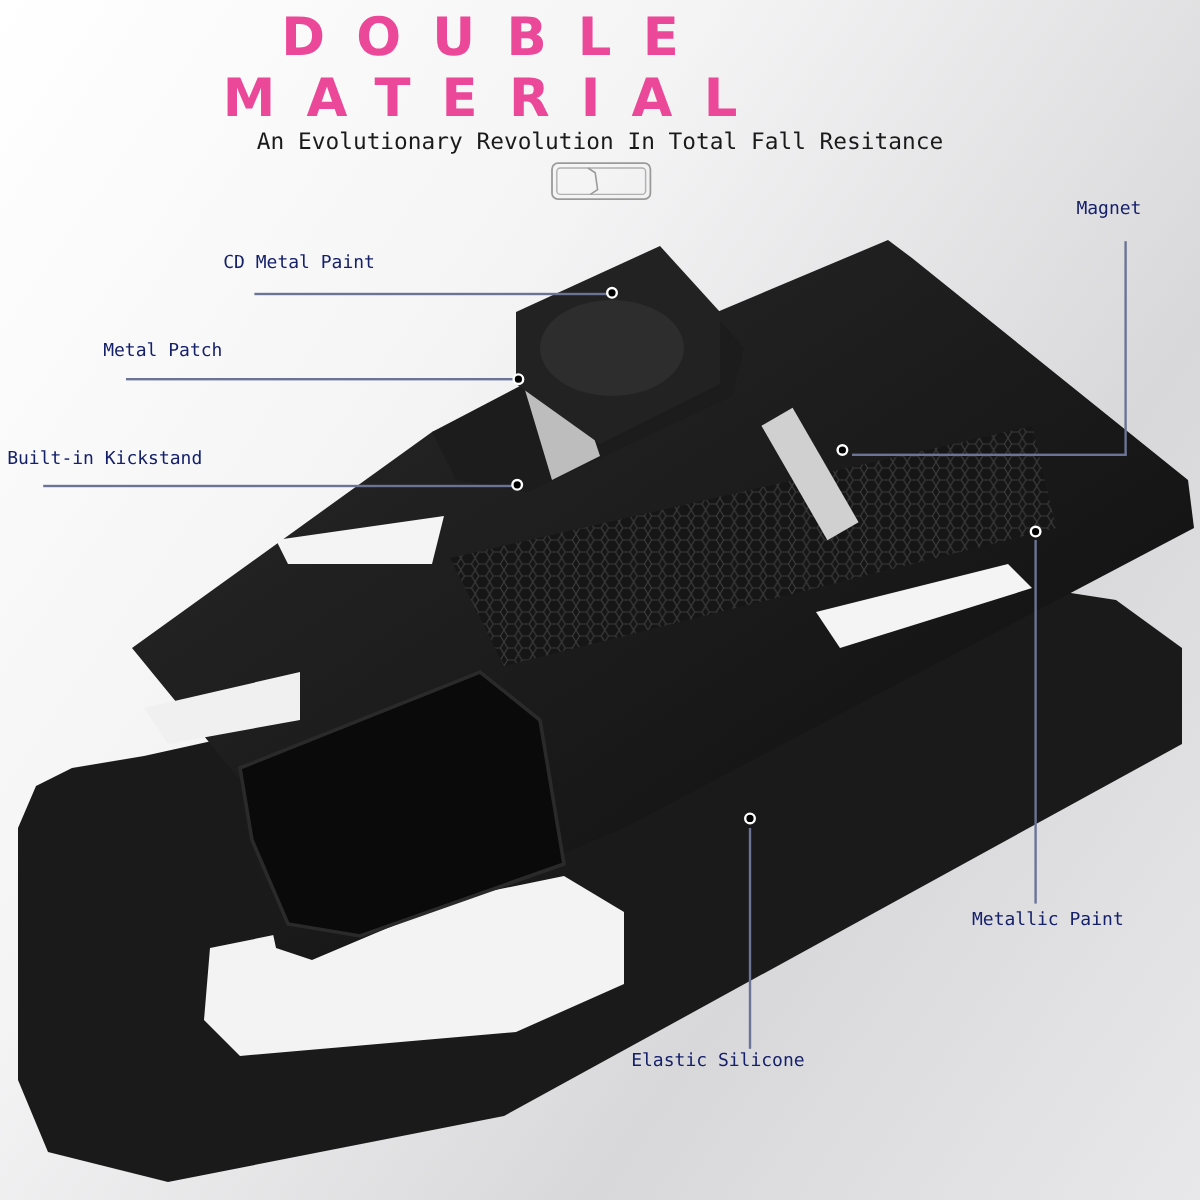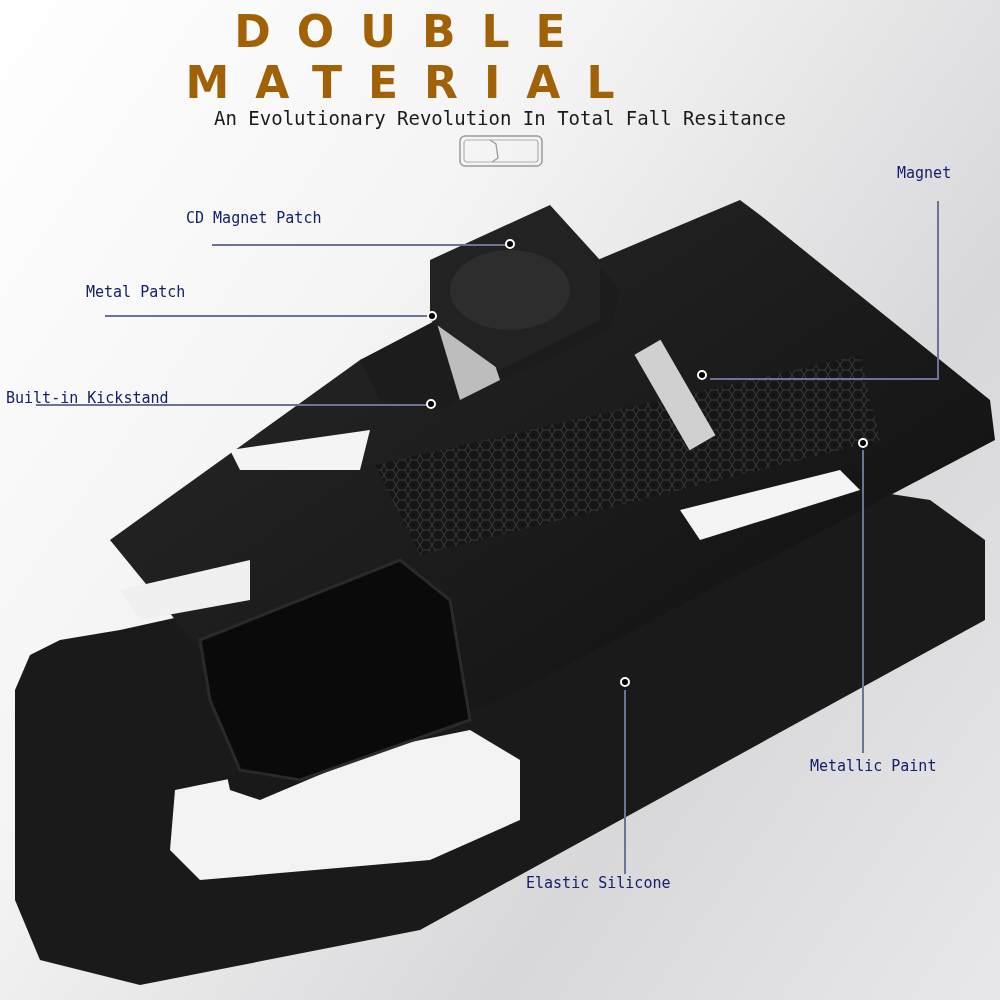--- a/index.html
+++ b/index.html
@@ -1,21 +1,21 @@
 <!DOCTYPE html>
 <html><head>
 <meta charset="utf-8">
 <style>
   html,body{margin:0;padding:0;}
   body{width:1000px;height:1000px;position:relative;overflow:hidden;
     background:linear-gradient(125deg,#ffffff 0%,#f4f4f5 35%,#d8d8da 70%,#e8e8ea 100%);
     font-family:"DejaVu Sans Mono","Liberation Mono",monospace;}
   .title{position:absolute;left:0;width:800px;top:6px;text-align:center;
     font-family:"DejaVu Sans","Liberation Sans",sans-serif;font-weight:bold;
-    font-size:44px;letter-spacing:26px;color:#a16207;padding-left:26px;box-sizing:border-box;}
+    font-size:44px;letter-spacing:26px;color:#ec4899;padding-left:26px;box-sizing:border-box;}
   .subtitle{position:absolute;left:0;width:1000px;top:72px;text-align:center;
     font-size:19px;color:#1a1a1a;letter-spacing:0px;margin-top:35px;}
   .ring-icon{position:absolute;left:458px;top:134px;width:86px;height:34px;}
   .label{position:absolute;color:#15206a;font-size:15px;white-space:nowrap;}
   .line{position:absolute;background:#6b7496;}
   .dot{position:absolute;width:10px;height:10px;border-radius:50%;box-sizing:border-box;}
   .dot.dark{background:#000;border:2px solid #fff;}
   svg.case{position:absolute;left:0;top:0;}
 </style>
 </head>
@@ -56,29 +56,29 @@
 
   <path d="M360 360 L580 245 L620 290 L610 330 L440 410 L380 400 Z" fill="#1c1c1c"></path>
 
   <path d="M430 300 L470 290 L500 380 L460 400 Z" fill="#bdbdbd"></path>
 
   <path d="M430 260 L550 205 L600 260 L600 320 L500 370 L430 320 Z" fill="#222"></path>
   <ellipse cx="510" cy="290" rx="60" ry="40" fill="#2d2d2d"></ellipse>
   <rect x="660" y="340" width="30" height="110" fill="#d0d0d0" transform="rotate(-30 675 395)"></rect>
 </svg>
 
-<div class="label" style="left:186px;top:209px;">CD Magnet Patch</div>
+<div class="label" style="left:186px;top:209px;">CD Metal Paint</div>
 <div class="line" style="left:212px;top:244px;width:298px;height:2px;"></div>
 <div class="dot dark" style="left:505px;top:239px;"></div>
 
 <div class="label" style="left:86px;top:283px;text-align:center;">Metal Patch</div>
 <div class="line" style="left:105px;top:315px;width:326px;height:2px;"></div>
 <div class="dot dark" style="left:427px;top:311px;"></div>
 
-<div class="label" style="left:6px;top:373px;margin-top:16px;">Built-in Kickstand</div>
+<div class="label" style="left:6px;top:373px;">Built-in Kickstand</div>
 <div class="line" style="left:36px;top:404px;width:394px;height:2px;"></div>
 <div class="dot dark" style="left:426px;top:399px;"></div>
 
 <div class="label" style="left:897px;top:164px;">Magnet</div>
 <div class="line" style="left:937px;top:201px;width:2px;height:178px;"></div>
 <div class="line" style="left:710px;top:378px;width:229px;height:2px;"></div>
 <div class="dot dark" style="left:697px;top:370px;"></div>
 
 <div class="dot dark" style="left:858px;top:438px;"></div>
 <div class="line" style="left:862px;top:450px;width:2px;height:303px;"></div>

